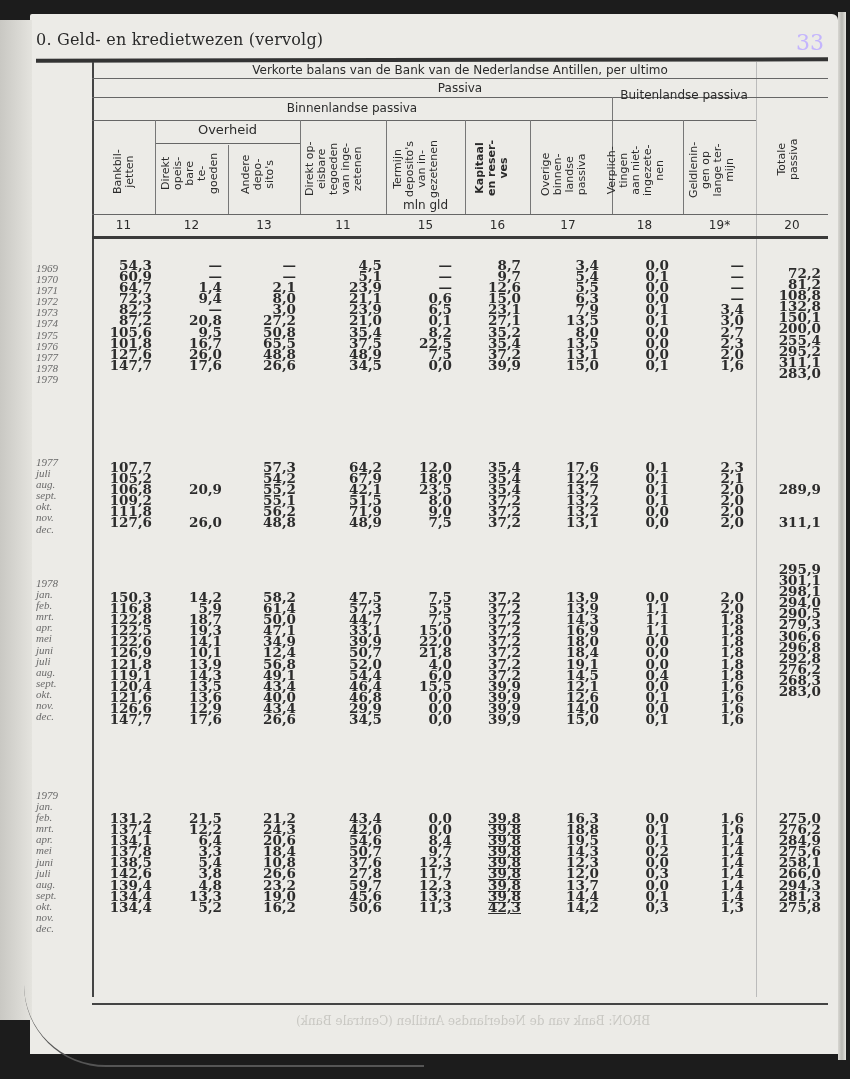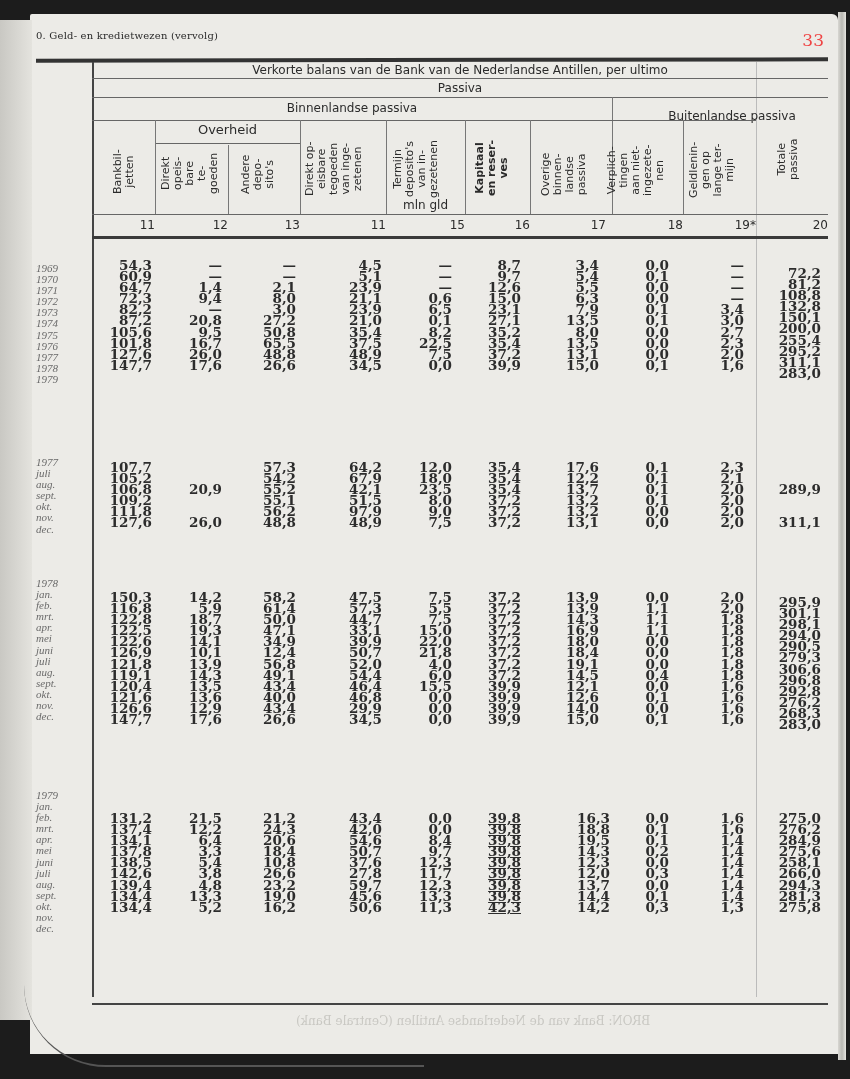--- a/index.html
+++ b/index.html
@@ -17,26 +17,26 @@
   .page-shadow-left {
     position: absolute; left: 0; top: 20px; width: 32px; height: 1000px;
     background: linear-gradient(90deg, #c9c8c3, #e4e3de);
   }
   .page-edge-right {
     position: absolute; right: 4px; top: 12px; width: 8px; height: 1048px;
     background: linear-gradient(90deg, #d8d7d2, #b9b8b3, #e6e5e0);
   }
   .running-head {
     position: absolute; left: 36px; top: 30px;
-    font-family: "DejaVu Serif", serif; font-size: 10px; color: #2a2a2a;
+    font-family: "DejaVu Serif", serif; font-size: 16px; color: #2a2a2a;
     letter-spacing: 0.2px;
   }
   .page-number {
     position: absolute; right: 26px; top: 30px;
-    font-size: 17px; color: #ef4444;
+    font-size: 22px; color: #c4b5fd;
   }
   .rule-top {
     position: absolute; left: 36px; top: 58px; width: 792px; height: 4px;
     background: #333; transform: skewY(-0.1deg);
   }
   .table-frame {
     position: absolute; left: 92px; top: 62px; width: 664px; height: 935px;
     border-left: 2px solid #444;
   }
   .hdr-line { position: absolute; height: 1px; background: #666; }
@@ -46,21 +46,21 @@
     font-size: 12px; color: #2b2b2b; text-align: center; white-space: nowrap;
   }
   .rot {
     position: absolute; font-family: "DejaVu Sans", sans-serif;
     font-size: 11px; line-height: 12px; color: #2b2b2b;
     transform: rotate(-90deg); transform-origin: left top;
     white-space: pre; text-align: center;
   }
   .colnum {
     position: absolute; top: 218px; font-family: "DejaVu Sans", sans-serif;
-    font-size: 12px; color: #2b2b2b; text-align: right;
+    font-size: 12px; color: #2b2b2b; text-align: center;
   }
   .thick-rule { position: absolute; left: 92px; width: 736px; height: 3px; background: #3a3a3a; }
   .data-col {
     position: absolute; font-family: "DejaVu Serif", serif;
     font-size: 13.5px; line-height: 11.1px; font-weight: bold; color: #2c2c2c;
     text-align: right;
   }
   .data-col div { height: 11.1px; }
   .label-col {
     position: absolute; left: 36px; width: 56px;
@@ -95,21 +95,21 @@
 <div class="table-frame"></div>
 <div class="totals-divider"></div>
 
 <div id="header">
   <div class="hdr-text" style="left:92px; top:62px; width:736px; line-height:16px;">Verkorte balans van de Bank van de Nederlandse Antillen, per ultimo</div>
   <div class="hdr-line" style="left:92px; top:78px; width:736px;"></div>
   <div class="hdr-text" style="left:92px; top:80px; width:736px; line-height:16px;">Passiva</div>
   <div class="hdr-line" style="left:92px; top:97px; width:736px;"></div>
   <div class="hdr-text" style="left:92px; top:100px; width:520px; line-height:16px;text-align:center;">Binnenlandse passiva</div>
   <div class="hdr-vline" style="left:612px; top:97px; height:118px;"></div>
-  <div class="hdr-text" style="left:612px; top:108px; width:144px; line-height:16px;margin-left:48px;">Buitenlandse passiva</div>
+  <div class="hdr-text" style="left:612px; top:87px; width:144px; line-height:16px;">Buitenlandse passiva</div>
   <div class="hdr-line" style="left:92px; top:120px; width:664px;"></div>
   <div class="hdr-text" style="left:155px; top:122px; width:145px; line-height:16px; font-size:13px;">Overheid</div>
   <div class="hdr-line" style="left:155px; top:143px; width:145px;"></div>
 
   <div class="hdr-vline" style="left:155px; top:120px; height:95px;"></div>
   <div class="hdr-vline" style="left:228px; top:145px; height:70px;"></div>
   <div class="hdr-vline" style="left:300px; top:120px; height:95px;"></div>
   <div class="hdr-vline" style="left:386px; top:120px; height:95px;"></div>
   <div class="hdr-vline" style="left:465px; top:120px; height:95px;"></div>
   <div class="hdr-vline" style="left:530px; top:120px; height:95px;"></div>
@@ -334,21 +334,21 @@
       <div>55,2</div>
       <div>55,1</div>
       <div>56,2</div>
       <div>48,8</div>
     </div>
     <div class="data-col" style="top: 462px; left: 312px; width: 70px;">
       <div>64,2</div>
       <div>67,9</div>
       <div>42,1</div>
       <div>51,5</div>
-      <div>97,9</div>
+      <div>71,9</div>
       <div>48,9</div>
     </div>
     <div class="data-col" style="top: 462px; left: 382px; width: 70px;">
       <div>12,0</div>
       <div>18,0</div>
       <div>23,5</div>
       <div>8,0</div>
       <div>9,0</div>
       <div>7,5</div>
     </div>
@@ -526,21 +526,21 @@
       <div>1,8</div>
       <div>1,8</div>
       <div>1,8</div>
       <div>1,8</div>
       <div>1,8</div>
       <div>1,6</div>
       <div>1,6</div>
       <div>1,6</div>
       <div>1,6</div>
     </div>
-    <div class="data-col" style="top: 597px; left: 751px; width: 70px;">
+    <div class="data-col" style="top: 564px; left: 751px; width: 70px;">
       <div>295,9</div>
       <div>301,1</div>
       <div>298,1</div>
       <div>294,0</div>
       <div>290,5</div>
       <div>279,3</div>
       <div>306,6</div>
       <div>296,8</div>
       <div>292,8</div>
       <div>276,2</div>
@@ -621,21 +621,21 @@
       <div>39,8</div>
       <div>39,8</div>
       <div>39,8</div>
       <div>39,8</div>
       <div>39,8</div>
       <div>39,8</div>
       <div>39,8</div>
       <div>39,8</div>
       <div>42,3</div>
     </div>
-    <div class="data-col" style="top: 813px; left: 540px; width: 70px;">
+    <div class="data-col" style="top: 813px; left: 529px; width: 70px;">
       <div>16,3</div>
       <div>18,8</div>
       <div>19,5</div>
       <div>14,3</div>
       <div>12,3</div>
       <div>12,0</div>
       <div>13,7</div>
       <div>14,4</div>
       <div>14,2</div>
     </div>

